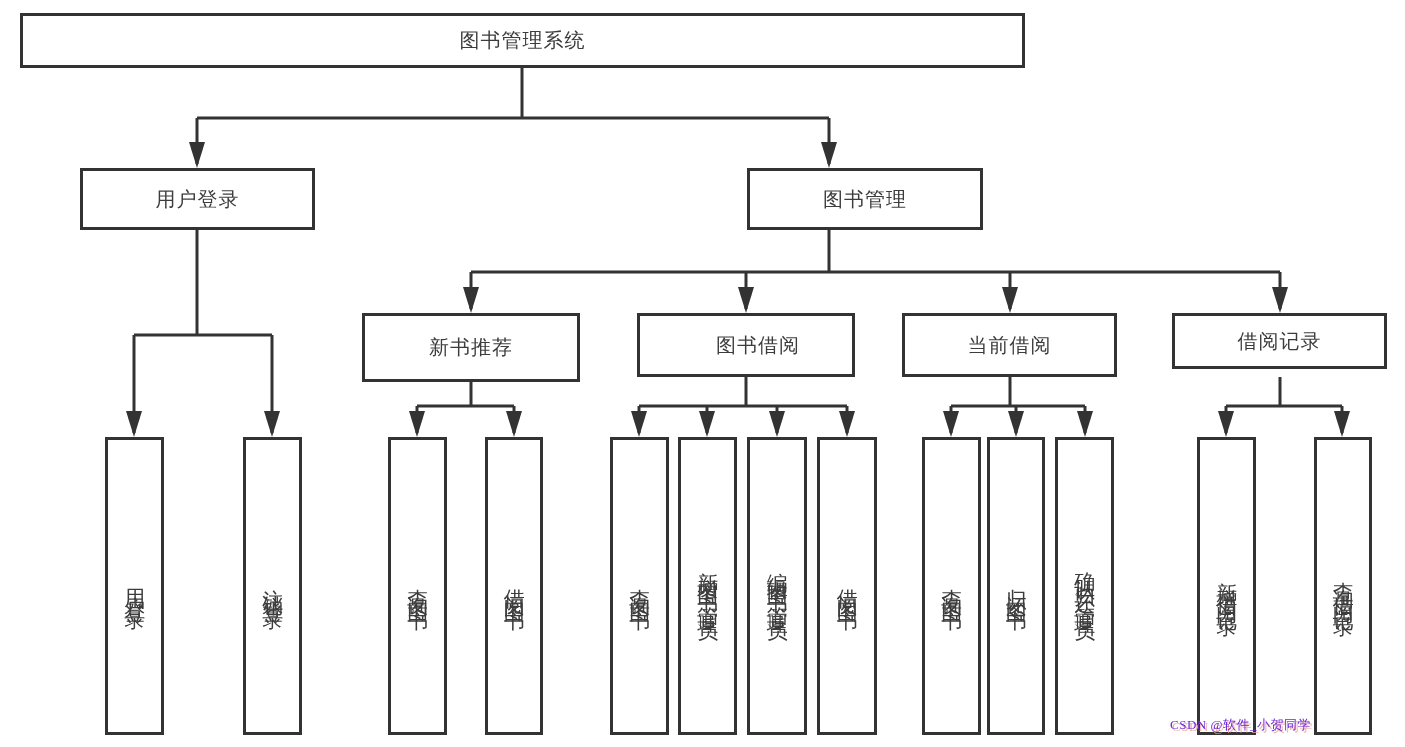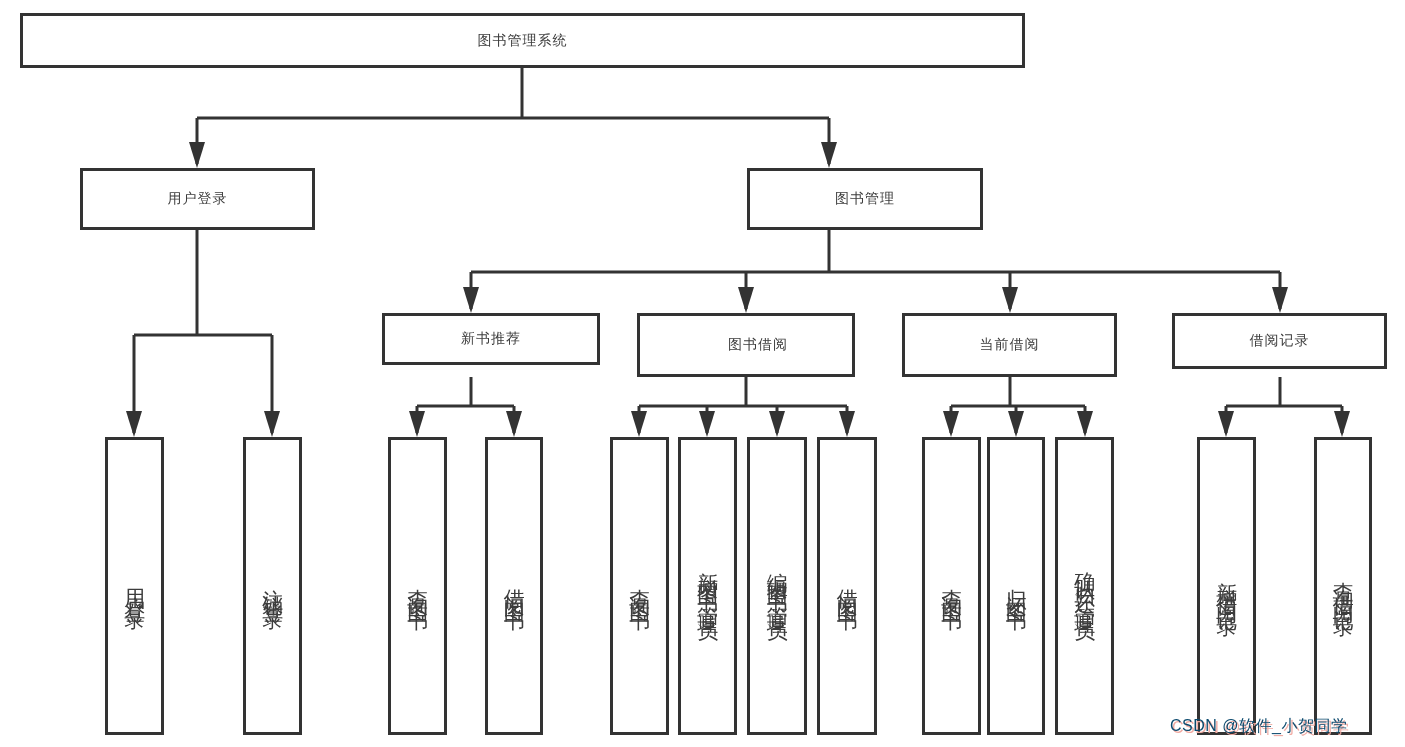--- a/index.html
+++ b/index.html
@@ -6,30 +6,30 @@
   #canvas{
     position:relative;width:1405px;height:747px;background:#ffffff;
     font-family:"Liberation Sans",sans-serif;overflow:hidden;
   }
   #connectors{position:absolute;left:0;top:0;z-index:1;}
   .node{
     position:absolute;box-sizing:border-box;background:#ffffff;
     border:3px solid #333333;color:#3c3c3c;z-index:2;
     display:flex;align-items:center;justify-content:center;
   }
-  .h-node{font-size:14px;letter-spacing:1px;align-items:center;}
+  .h-node{font-size:20px;letter-spacing:1px;align-items:center;}
   .v-node .v-text{
     writing-mode:vertical-lr;text-orientation:mixed;
     font-size:21px;letter-spacing:7px;line-height:1.25;
     color:#3c3c3c;white-space:nowrap;
   }
   #watermark{
     position:absolute;left:1170px;top:716px;z-index:3;
-    font-size:16px;color:#0c4a6e;letter-spacing:0.5px;
-    text-shadow:2px 2px 0 #f0a9a1;white-space:nowrap;
+    font-size:13px;color:#6d28d9;letter-spacing:0.5px;
+    text-shadow:2px 2px 0 #f0a9a1;white-space:nowrap;font-family:Liberation Serif, serif;
   }
 </style>
 </head>
 <body>
 
 <div id="canvas">
 
   <svg id="connectors" width="1405" height="747" viewBox="0 0 1405 747">
     <g stroke="#333333" stroke-width="3" fill="none">
 
@@ -103,21 +103,21 @@
     <span>图书管理系统</span>
   </div>
 
   <div class="node h-node" style="left:80px;top:168px;width:235px;height:62px;">
     <span>用户登录</span>
   </div>
   <div class="node h-node" style="left:747px;top:168px;width:236px;height:62px;">
     <span>图书管理</span>
   </div>
 
-  <div class="node h-node" style="left:382px;top:313px;width:218px;height:52px;">
+  <div class="node h-node" style="left:362px;top:313px;width:218px;height:69px;">
     <span>新书推荐</span>
   </div>
   <div class="node h-node" style="left:637px;top:313px;width:218px;height:64px;padding-left:24px;">
     <span>图书借阅</span>
   </div>
   <div class="node h-node" style="left:902px;top:313px;width:215px;height:64px;">
     <span>当前借阅</span>
   </div>
   <div class="node h-node" style="left:1172px;top:313px;width:215px;height:56px;">
     <span>借阅记录</span>

